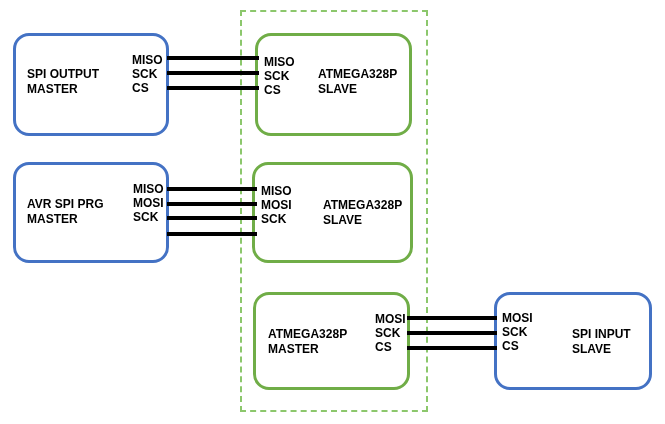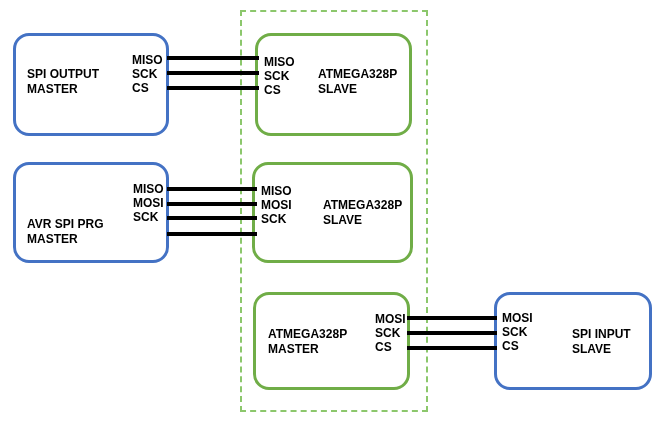--- a/index.html
+++ b/index.html
@@ -98,21 +98,21 @@
       <div>SCK</div>
       <div>CS</div>
     </div>
     <div class="title" style="left:60px;top:31px;">
       <div>ATMEGA328P</div>
       <div>SLAVE</div>
     </div>
   </div>
 
   <div class="node blue" style="left:13px;top:162px;width:156px;height:101px;">
-    <div class="title" style="left:11px;top:32px;margin-top:20px;">
+    <div class="title" style="left:11px;top:32px;">
       <div>AVR SPI PRG</div>
       <div>MASTER</div>
     </div>
     <div class="pins" style="left:117px;top:17px;">
       <div>MISO</div>
       <div>MOSI</div>
       <div>SCK</div>
     </div>
   </div>
 

